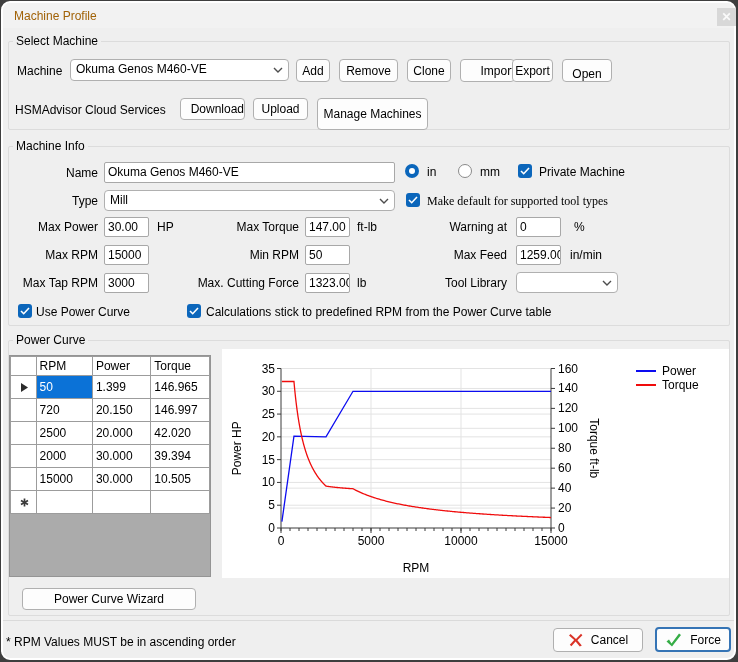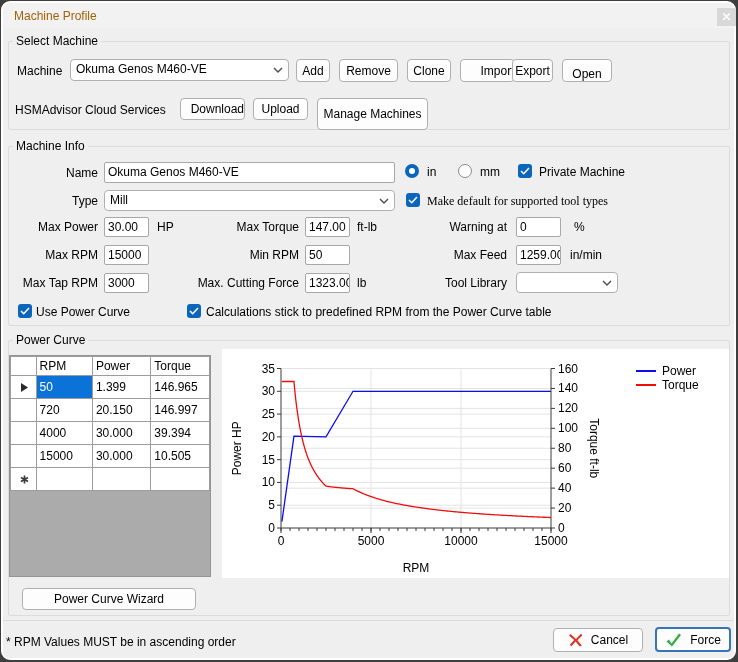--- a/index.html
+++ b/index.html
@@ -208,21 +208,27 @@
             <td>146.965</td>
           </tr>
           <tr>
             <th></th>
             <td>720</td>
             <td>20.150</td>
             <td>146.997</td>
           </tr>
           <tr>
             <th></th>
-            <td>4000</td>
+            <td>2500</td>
+            <td>20.000</td>
+            <td>42.020</td>
+          </tr>
+          <tr>
+            <th></th>
+            <td>2000</td>
             <td>30.000</td>
             <td>39.394</td>
           </tr>
           <tr>
             <th></th>
             <td>15000</td>
             <td>30.000</td>
             <td>10.505</td>
           </tr>
           <tr>

